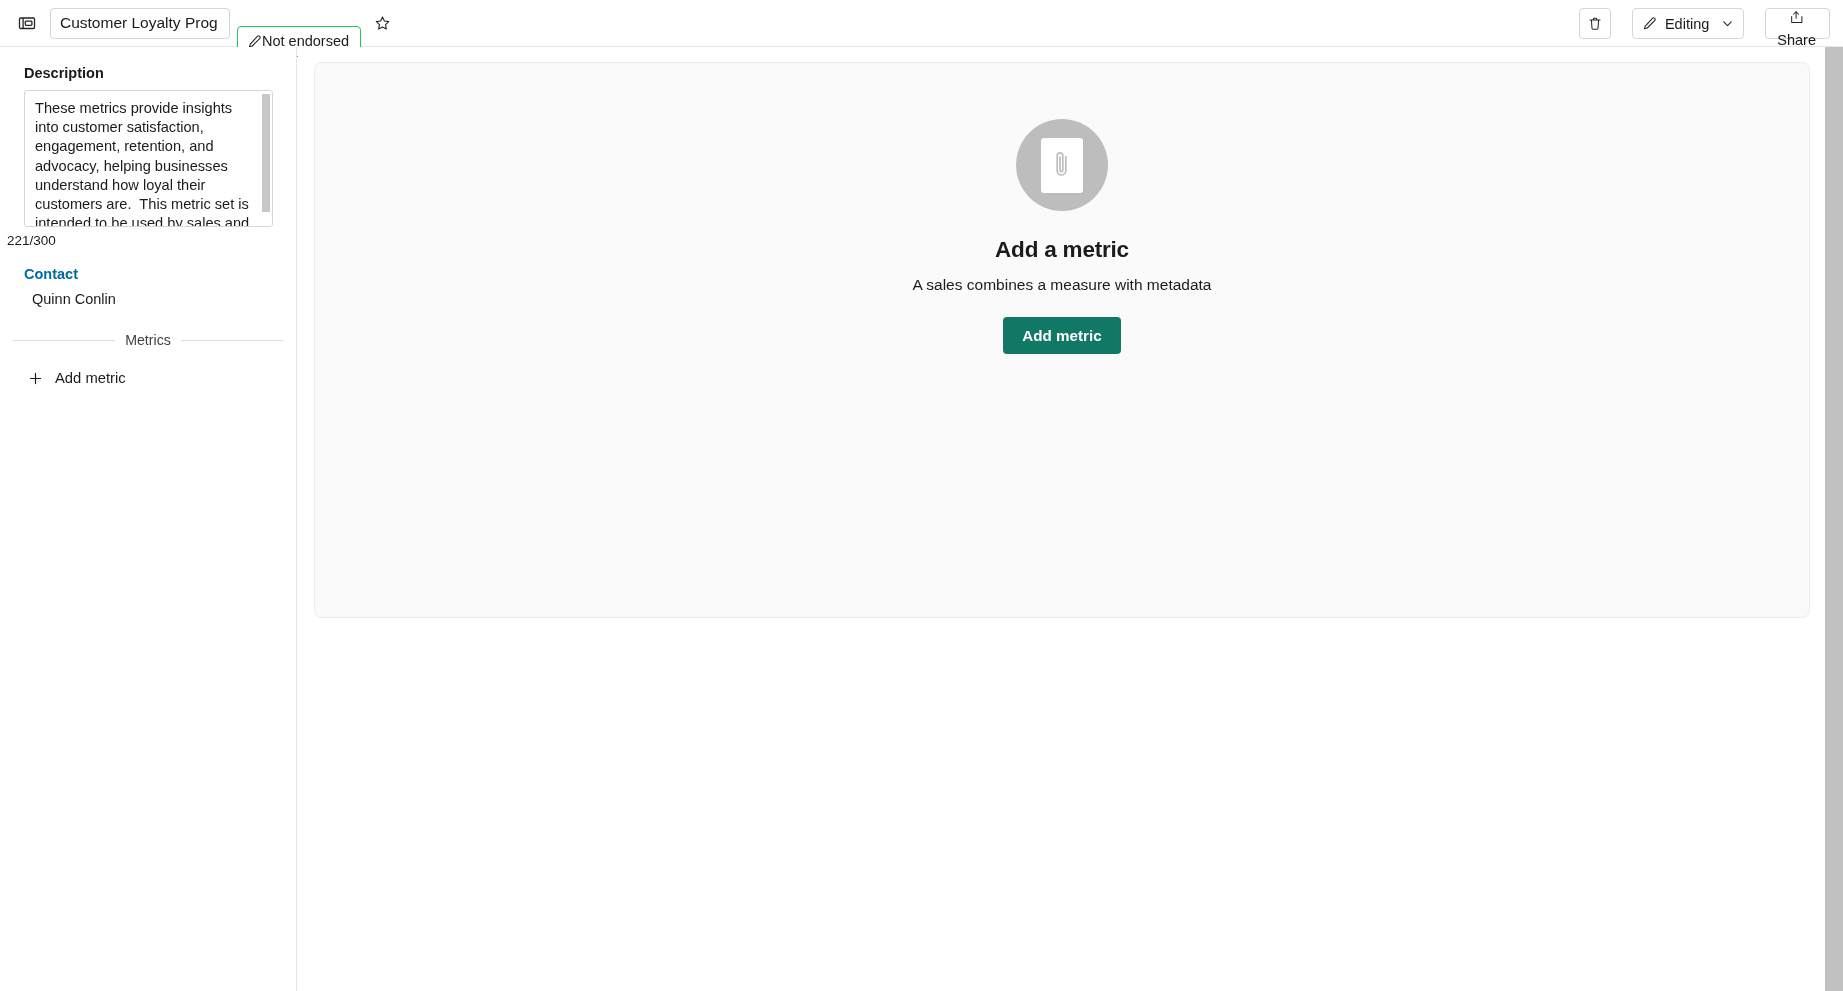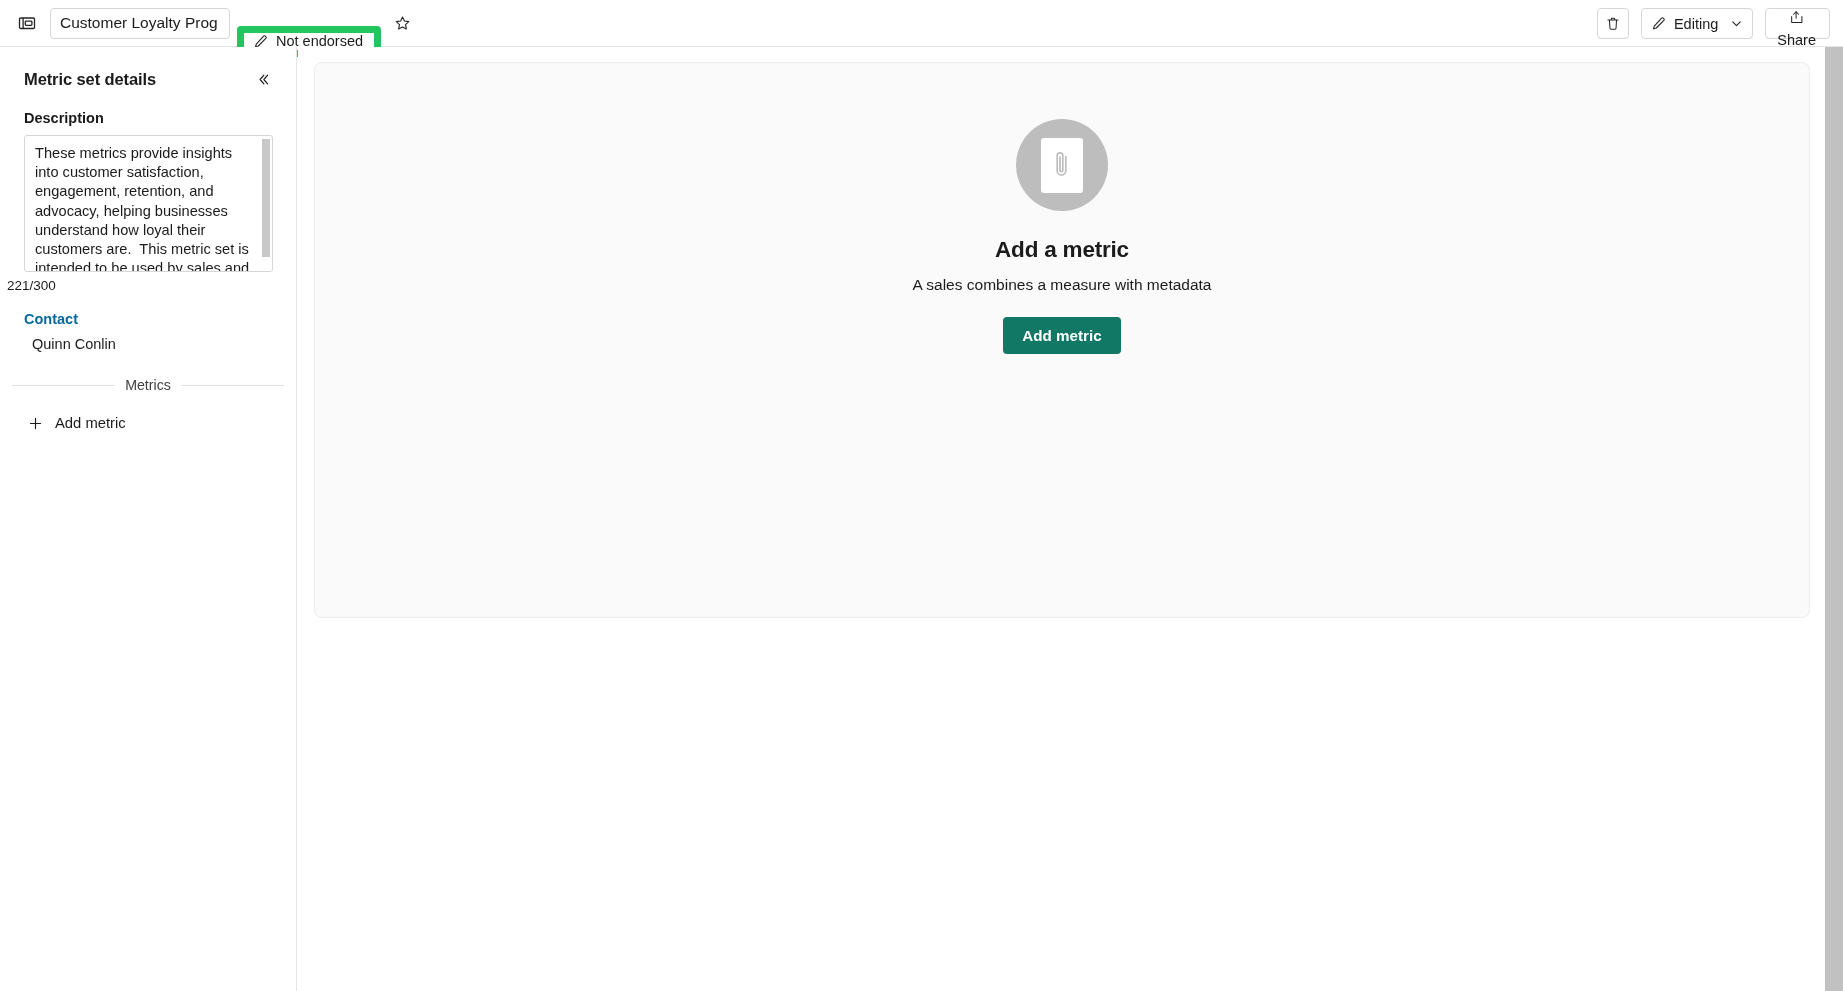--- a/index.html
+++ b/index.html
@@ -67,22 +67,21 @@
     width: 180px;
     outline: none;
   }
 
   .endorse-btn {
     margin-left: 7px;
     height: 31px;
     box-sizing: border-box;
     display: flex;
     align-items: center;
-    gap: 8px;
-    border: 7px solid #22c55e;
+    border: 1px solid #22c55e;
     border-radius: 4px;
     background: #ffffff;
     padding: 0 11px 0 9px;
     font-size: 14.5px;
     color: #1b1b1b;
     cursor: pointer;
     white-space: nowrap;
     margin-top: 36px;
   }
 
@@ -94,21 +93,21 @@
     padding: 0;
   }
 
   .hdr-right {
     position: absolute;
     right: 13px;
     top: 0;
     height: 47px;
     display: flex;
     align-items: center;
-    gap: 12px;
+    gap: 21px;
   }
 
   .trash-btn {
     width: 32px; height: 31px;
     box-sizing: border-box;
     border: 1px solid #d6d6d6;
     border-radius: 4px;
     background: #fff;
     display: flex; align-items: center; justify-content: center;
     cursor: pointer; padding: 0;
@@ -449,30 +448,20 @@
             <path d="M5.2 5.9L8 3.1l2.8 2.8" stroke="#242424" stroke-width="1.15" stroke-linecap="round" stroke-linejoin="round"></path>
           </svg>
         </span>
         <span>Share</span>
       </button>
     </div>
   </div>
 
   <div class="sidebar">
 
-    <div class="sb-title-row">
-      <div class="sb-title">Metric set details</div>
-      <button class="collapse-btn">
-        <span>
-          <svg width="15" height="15" viewBox="0 0 16 16" fill="none">
-            <path d="M8.4 3.4L4.4 8l4 4.6M12.4 3.4L8.4 8l4 4.6" stroke="#1b1b1b" stroke-width="1.25" stroke-linecap="round" stroke-linejoin="round"></path>
-          </svg>
-        </span>
-      </button>
-    </div>
 
     <div class="sb-label">Description</div>
 
     <div class="desc-wrap">
       <div class="desc-text">These metrics provide insights into customer satisfaction, engagement, retention, and advocacy, helping businesses understand how loyal their customers are.  This metric set is intended to be used by sales and CSAT teams.</div>
       <div class="desc-scroll-track">
         <div class="desc-scroll-thumb"></div>
       </div>
     </div>
 

